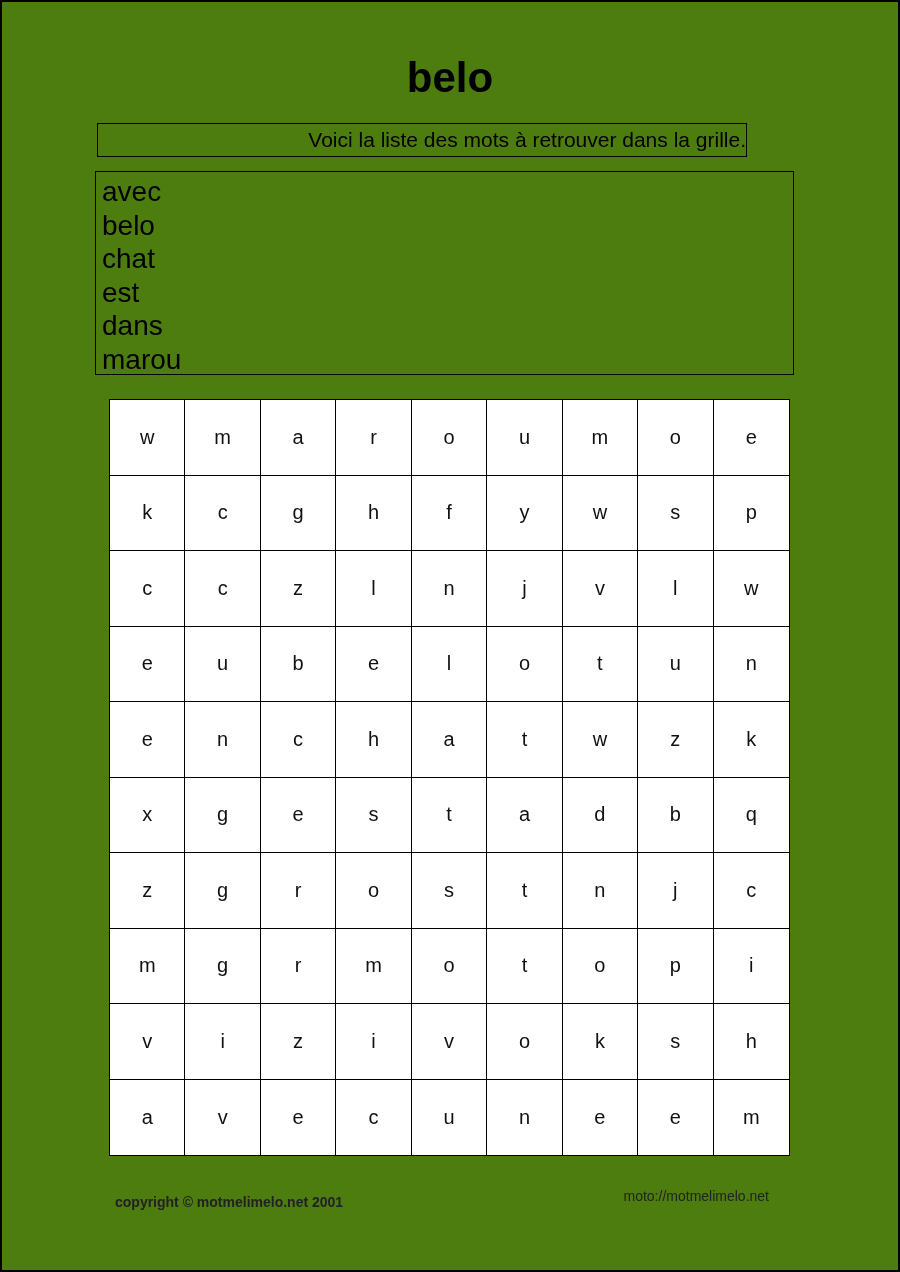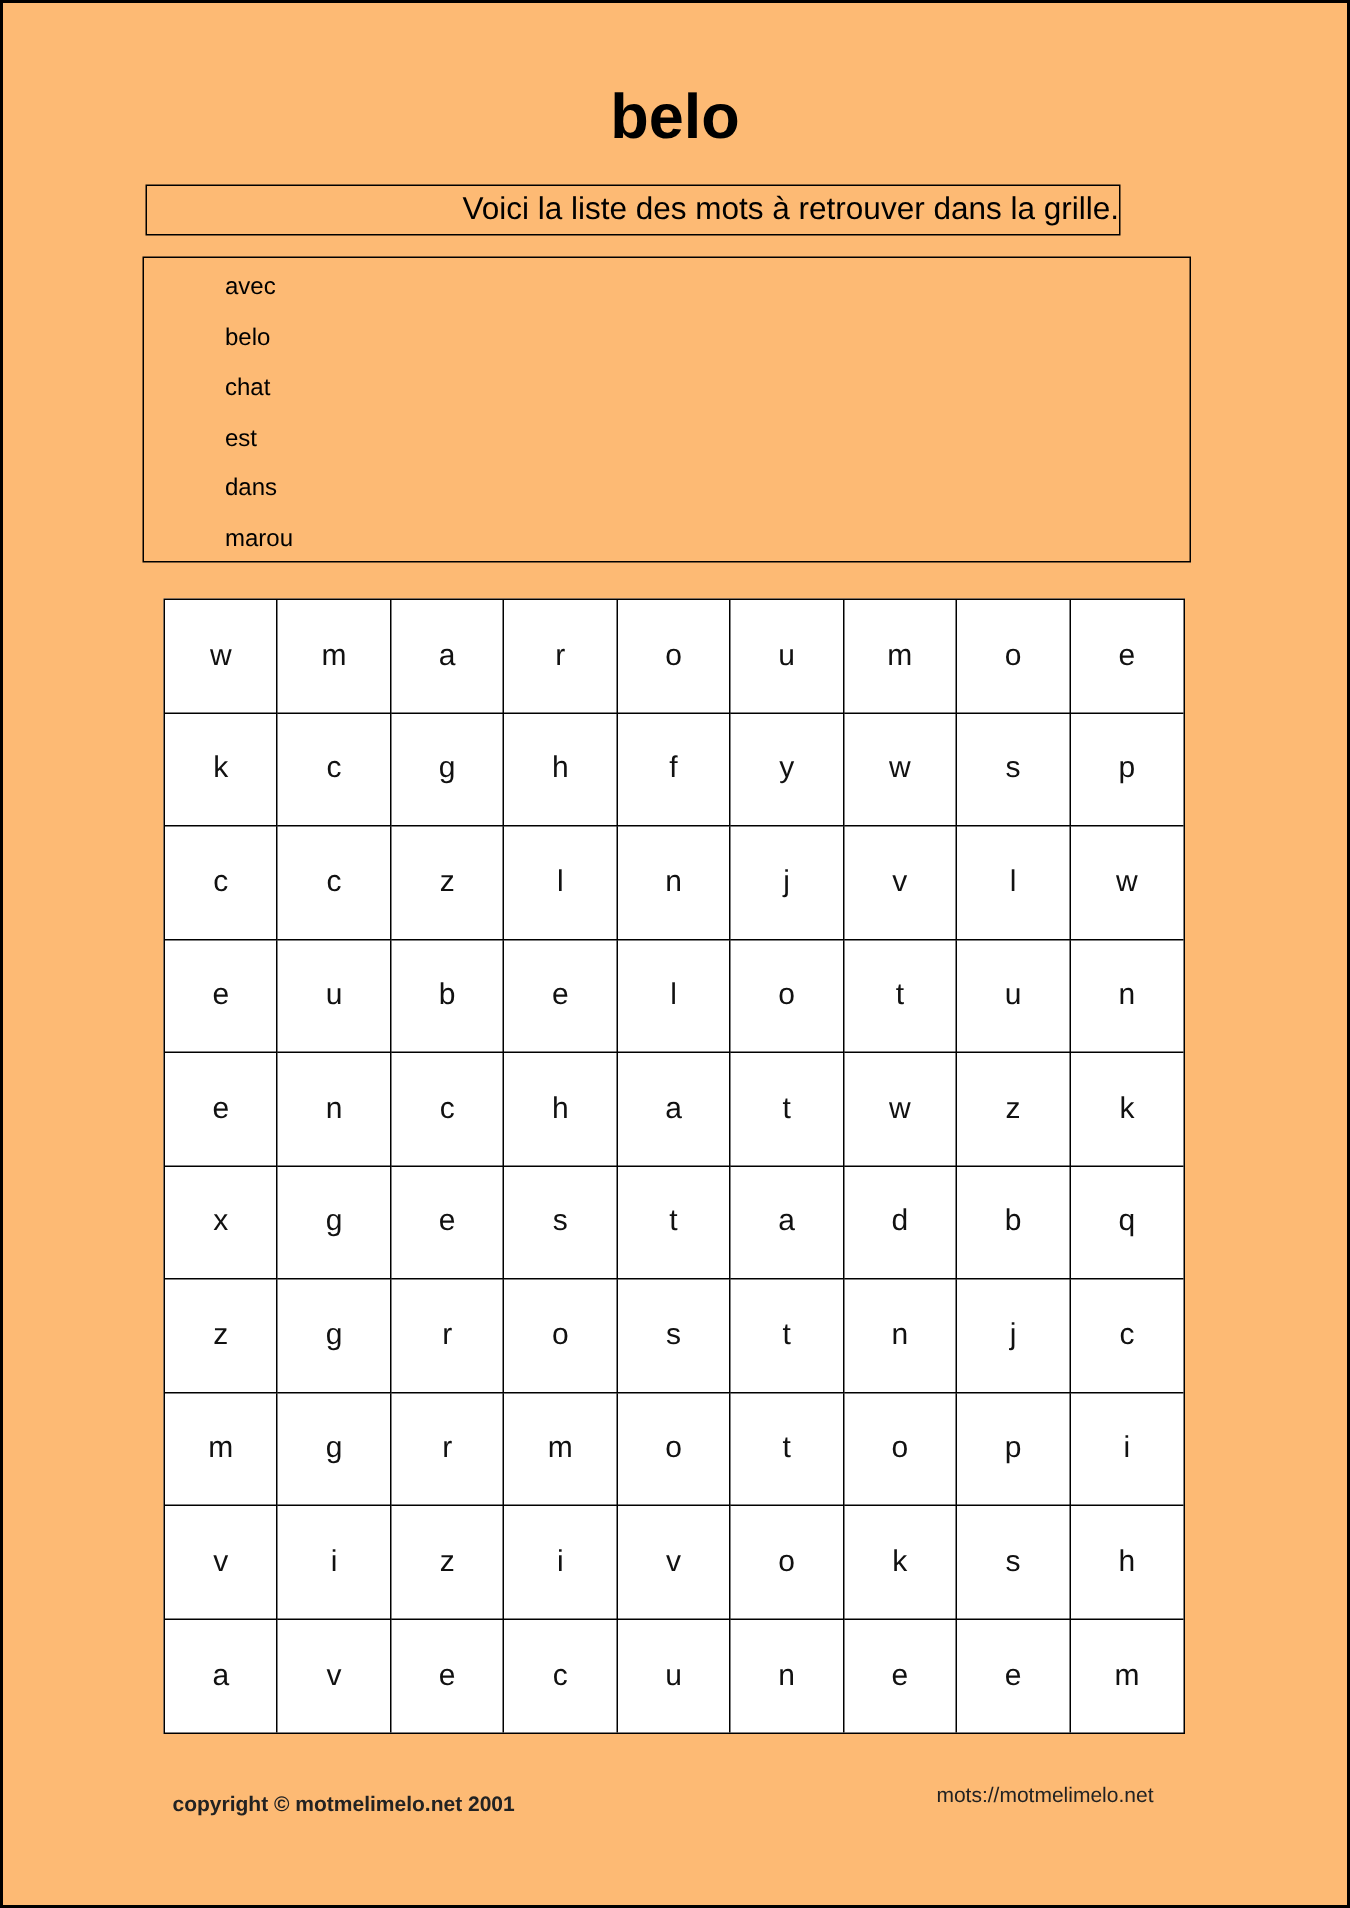--- a/index.html
+++ b/index.html
@@ -6,21 +6,21 @@
     margin: 0;
     padding: 0;
     background: #ffffff;
     font-family: "Liberation Sans", sans-serif;
     color: #000000;
   }
   .page {
     position: relative;
     width: 900px;
     height: 1272px;
-    background: #fdba74;
+    background: #4d7c0f;
     border: 2px solid #000000;
     box-sizing: border-box;
     overflow: hidden;
   }
   .title {
     position: absolute;
     top: 52px;
     left: 0;
     width: 100%;
     text-align: center;
@@ -52,24 +52,23 @@
     border: 1px solid #000000;
     box-sizing: border-box;
   }
   .word-col {
     position: absolute;
     top: 3px;
   }
   .word-col-1 { left: 6px; }
   .word-col-2 { left: 177px; }
   .word {
-    font-size: 16px;
+    font-size: 28px;
     line-height: 33.6px;
     white-space: nowrap;
-    margin-left: 48px;
   }
   .letter-grid {
     position: absolute;
     left: 107px;
     top: 397px;
     width: 679px;
     height: 755px;
     border: 1px solid #000000;
     box-sizing: content-box;
     display: grid;
@@ -214,15 +213,15 @@
       <div class="cell">c</div>
       <div class="cell">u</div>
       <div class="cell">n</div>
       <div class="cell">e</div>
       <div class="cell">e</div>
       <div class="cell">m</div>
     </div>
 
   <div class="footer-left">copyright © motmelimelo.net 2001</div>
 
-  <div class="footer-right">mots://motmelimelo.net</div>
+  <div class="footer-right">moto://motmelimelo.net</div>
 
 </div>
 
 </body></html>

